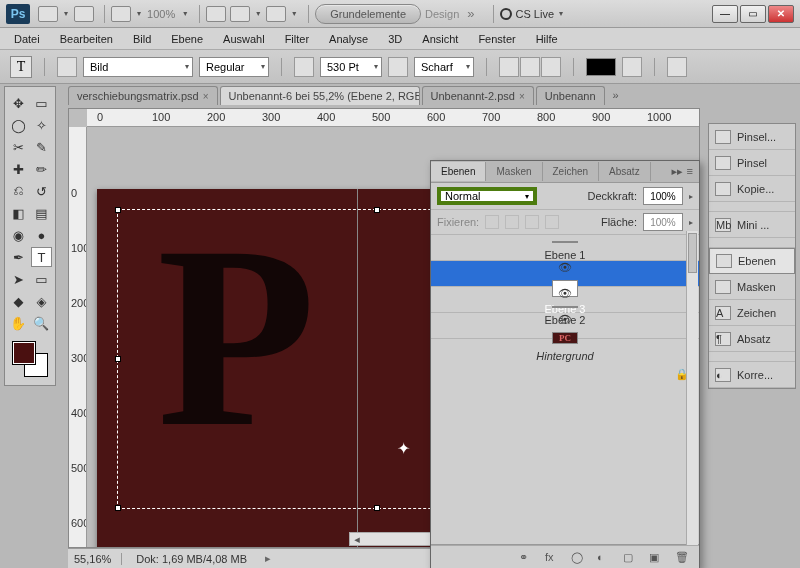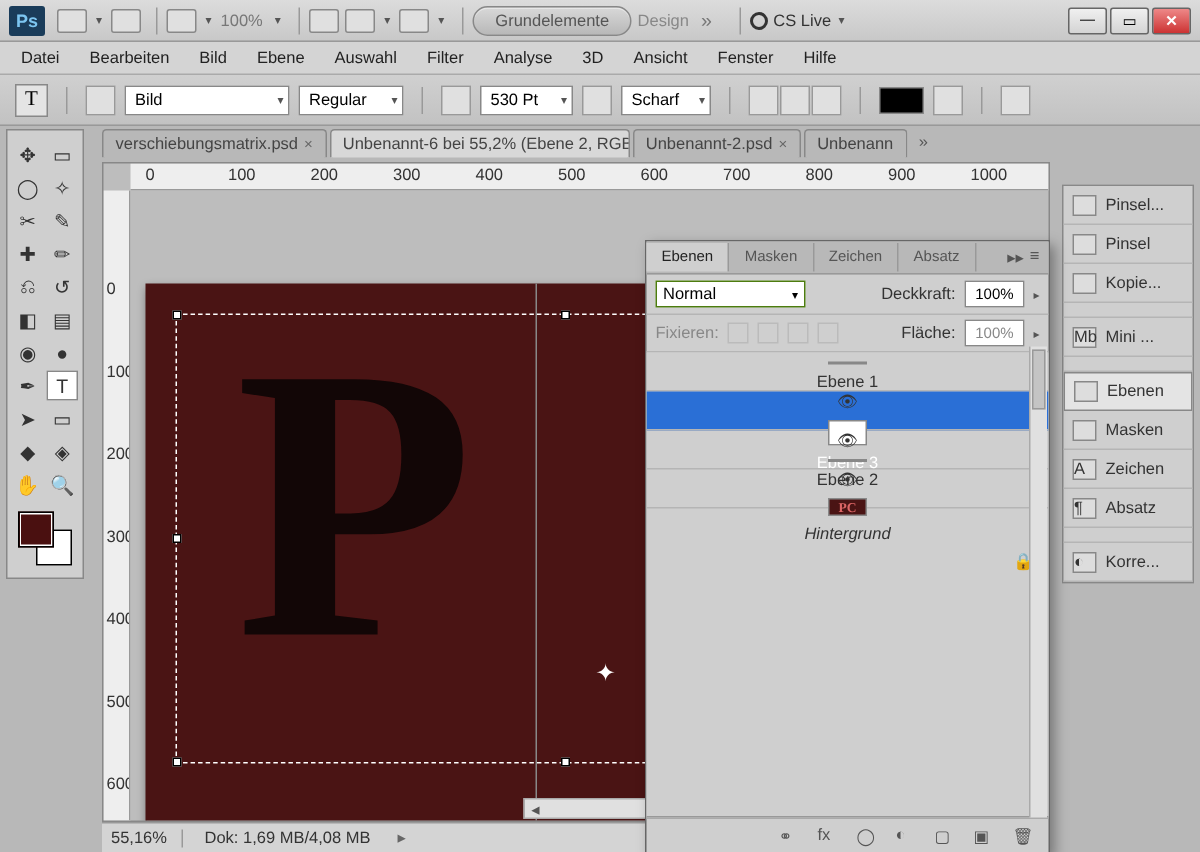--- a/index.html
+++ b/index.html
@@ -72,21 +72,21 @@
 .ritem.active { background:#e4e4e4; border:1px solid #888; }
 .ritem .ic { width:16px; height:14px; border:1px solid #888; background:#ddd; }
 
 
 .layers { position:absolute; top:160px; left:430px; width:270px; height:410px; background:#cfcfcf; border:1px solid #666; box-shadow: 3px 3px 8px rgba(0,0,0,.35); display:flex; flex-direction:column; }
 .layers-tabs { height:22px; background:#b8b8b8; display:flex; align-items:center; border-bottom:1px solid #999; }
 .ltab { padding:4px 10px; font-size:10px; color:#555; border-right:1px solid #999; }
 .ltab.active { background:#cfcfcf; color:#222; }
 .ltab-menu { margin-left:auto; display:flex; gap:4px; padding-right:6px; color:#555; }
 .layers-opts { padding:4px 6px; display:flex; align-items:center; gap:6px; border-bottom:1px solid #b5b5b5; }
-.lo-dd { flex:0 0 100px; height:18px; border:1px solid #4d7c0f; background:#fff; padding:0 4px; display:flex; align-items:center; position:relative; font-size:10px; }
+.lo-dd { flex:0 0 100px; height:18px; border:4px solid #4d7c0f; background:#fff; padding:0 4px; display:flex; align-items:center; position:relative; font-size:10px; }
 .lo-dd::after{content:"▾"; position:absolute; right:4px; font-size:8px;}
 .lo-lbl { font-size:11px; color:#333; margin-left:auto; }
 .lo-val { width:40px; height:18px; border:1px solid #888; background:#fff; font-size:10px; display:flex;align-items:center;justify-content:center; }
 .layers-lock { padding:3px 6px; display:flex; align-items:center; gap:6px; border-bottom:1px solid #b5b5b5; font-size:10px; color:#888; }
 .lk-ic { width:14px; height:14px; border:1px solid #bbb; }
 .layers-list { flex:1; background:#cfcfcf; overflow:auto; border-bottom:1px solid #999; }
 .layer { height:26px; display:flex; align-items:center; gap:6px; padding:0 4px; border-bottom:1px solid #b5b5b5; font-size:10px; color:#333;flex-direction:column; }
 .layer.sel { background:#2a6fd6; color:#fff; }
 .eye { width:14px; height:14px; color:#333; }
 .lthumb { width:26px; height:20px; background:#fff; border:1px solid #888; display:flex; align-items:center; justify-content:center; font-size:12px; font-family:Georgia; }

